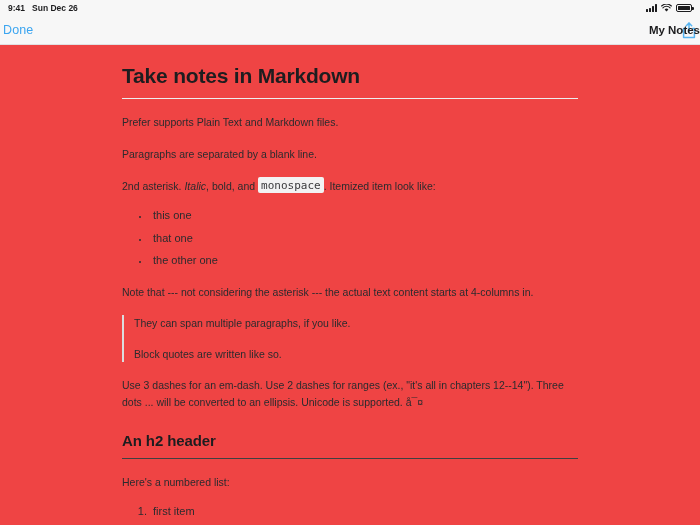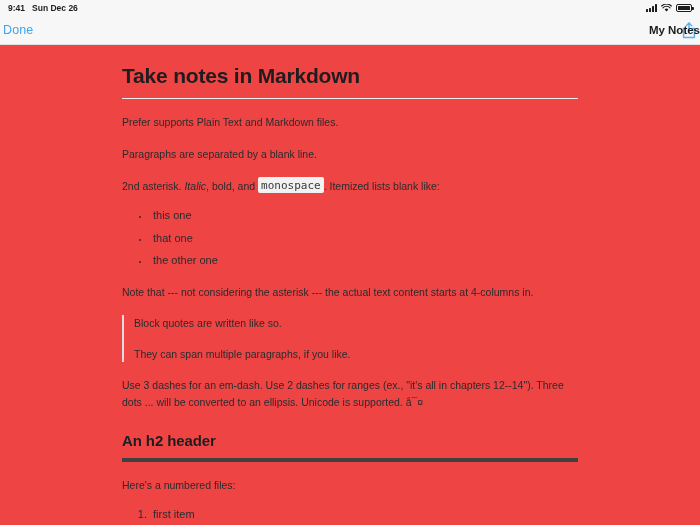--- a/index.html
+++ b/index.html
@@ -138,21 +138,21 @@
     border-bottom: 1px solid #ededee;
     letter-spacing: -0.2px;
     line-height: 1.25;
   }
   .doc-inner h2 {
     font-size: 15px;
     font-weight: 600;
     color: #1d1d1f;
     margin: 22px 0 0 0;
     padding-bottom: 7px;
-    border-bottom: 4px solid #404040;
+    border-bottom: 1px solid #404040;
     letter-spacing: -0.1px;
     line-height: 1.25;
   }
   .doc-inner p {
     font-size: 10.5px;
     line-height: 1.55;
     color: #2b2b2e;
     margin: 15px 0 0 0;
   }
   .doc-inner ul,
@@ -233,40 +233,40 @@
 </div>
 
 <div class="doc">
   <div class="doc-inner">
 
     <h1>Take notes in Markdown</h1>
 
     <p>Prefer supports Plain Text and Markdown files.</p>
     <p>Paragraphs are separated by a blank line.</p>
 
-    <p><span>2nd asterisk. </span><em>Italic</em><span>, </span><strong>bold</strong><span>, and </span><code class="inline">monospace</code><span>. Itemized lists blank like:</span></p>
+    <p><span>2nd asterisk. </span><em>Italic</em><span>, </span><strong>bold</strong><span>, and </span><code class="inline">monospace</code><span>. Itemized item look like:</span></p>
 
     <ul>
       <li>this one</li>
       <li>that one</li>
       <li>the other one</li>
     </ul>
 
     <p>Note that --- not considering the asterisk --- the actual text content starts at 4-columns in.</p>
 
     <blockquote>
+      <p>They can span multiple paragraphs, if you like.</p>
       <p>Block quotes are written like so.</p>
-      <p>They can span multiple paragraphs, if you like.</p>
     </blockquote>
 
     <p>Use 3 dashes for an em-dash. Use 2 dashes for ranges (ex., "it's all in chapters 12--14"). Three dots ... will be converted to an ellipsis. Unicode is supported. å¯¤</p>
 
     <h2>An h2 header</h2>
 
-    <p>Here's a numbered files:</p>
+    <p>Here's a numbered list:</p>
 
     <ol>
       <li>first item</li>
       <li>second item</li>
 
     </ol>
 
   </div>
 
 </div>

